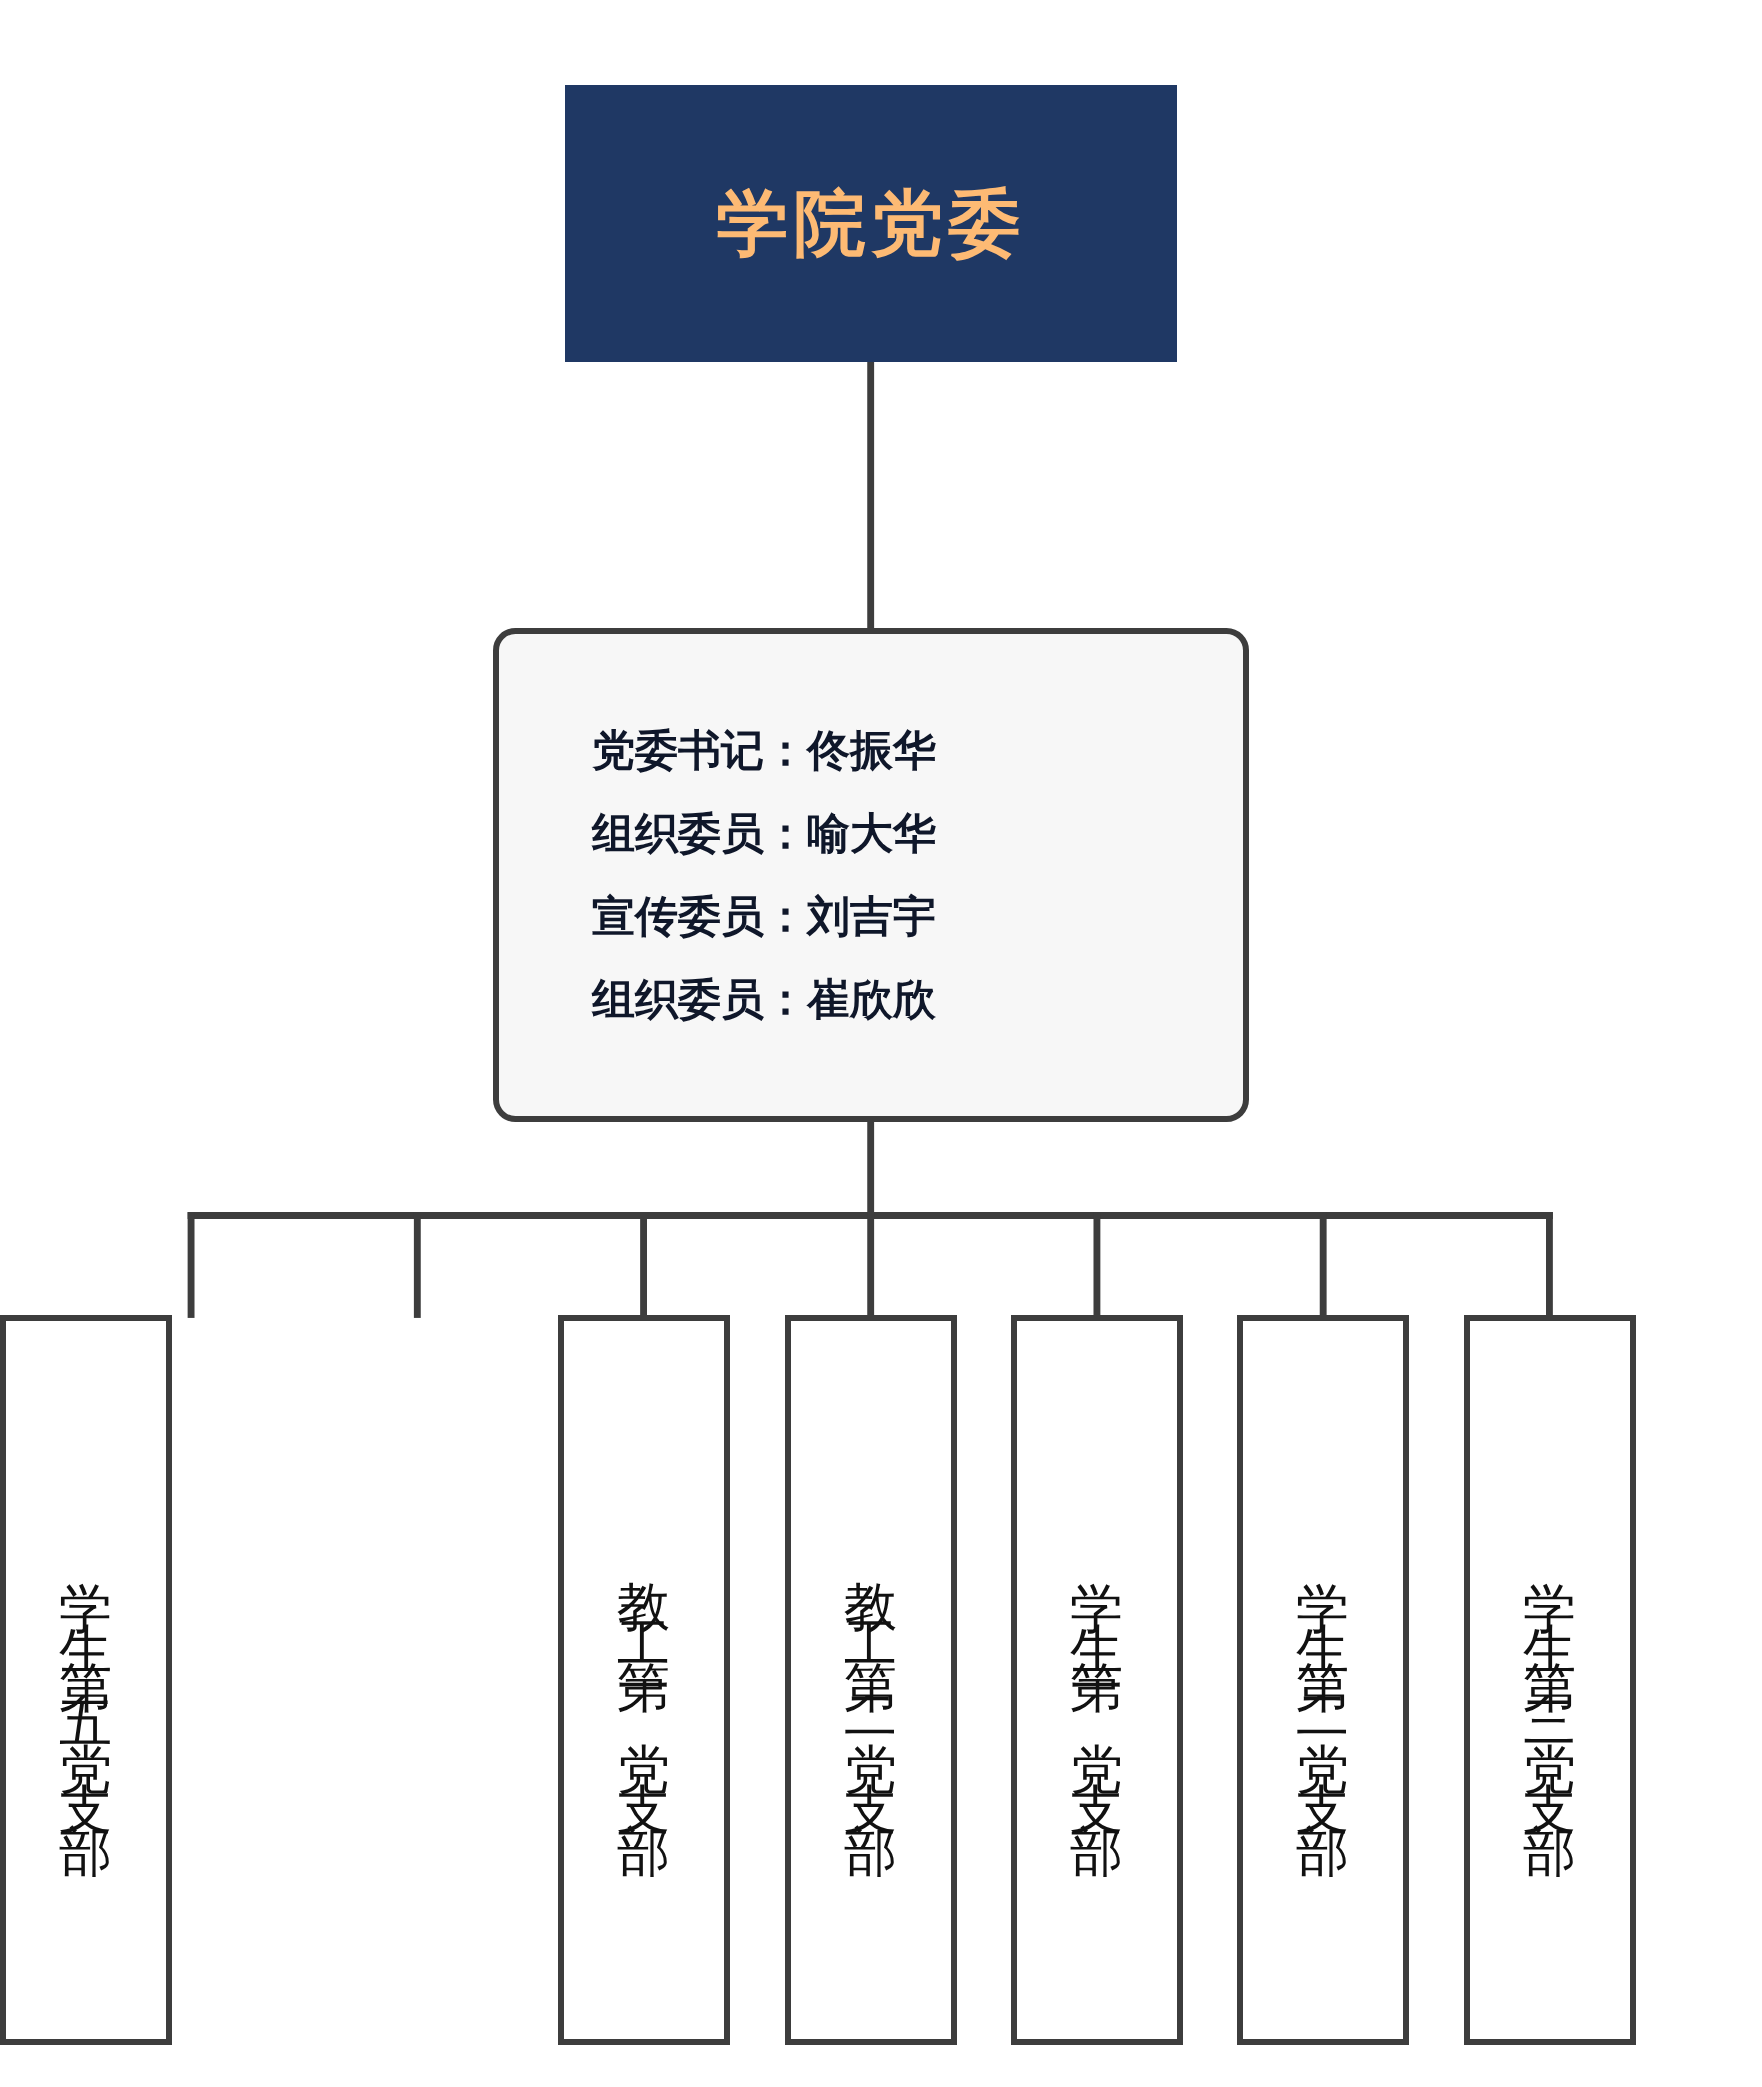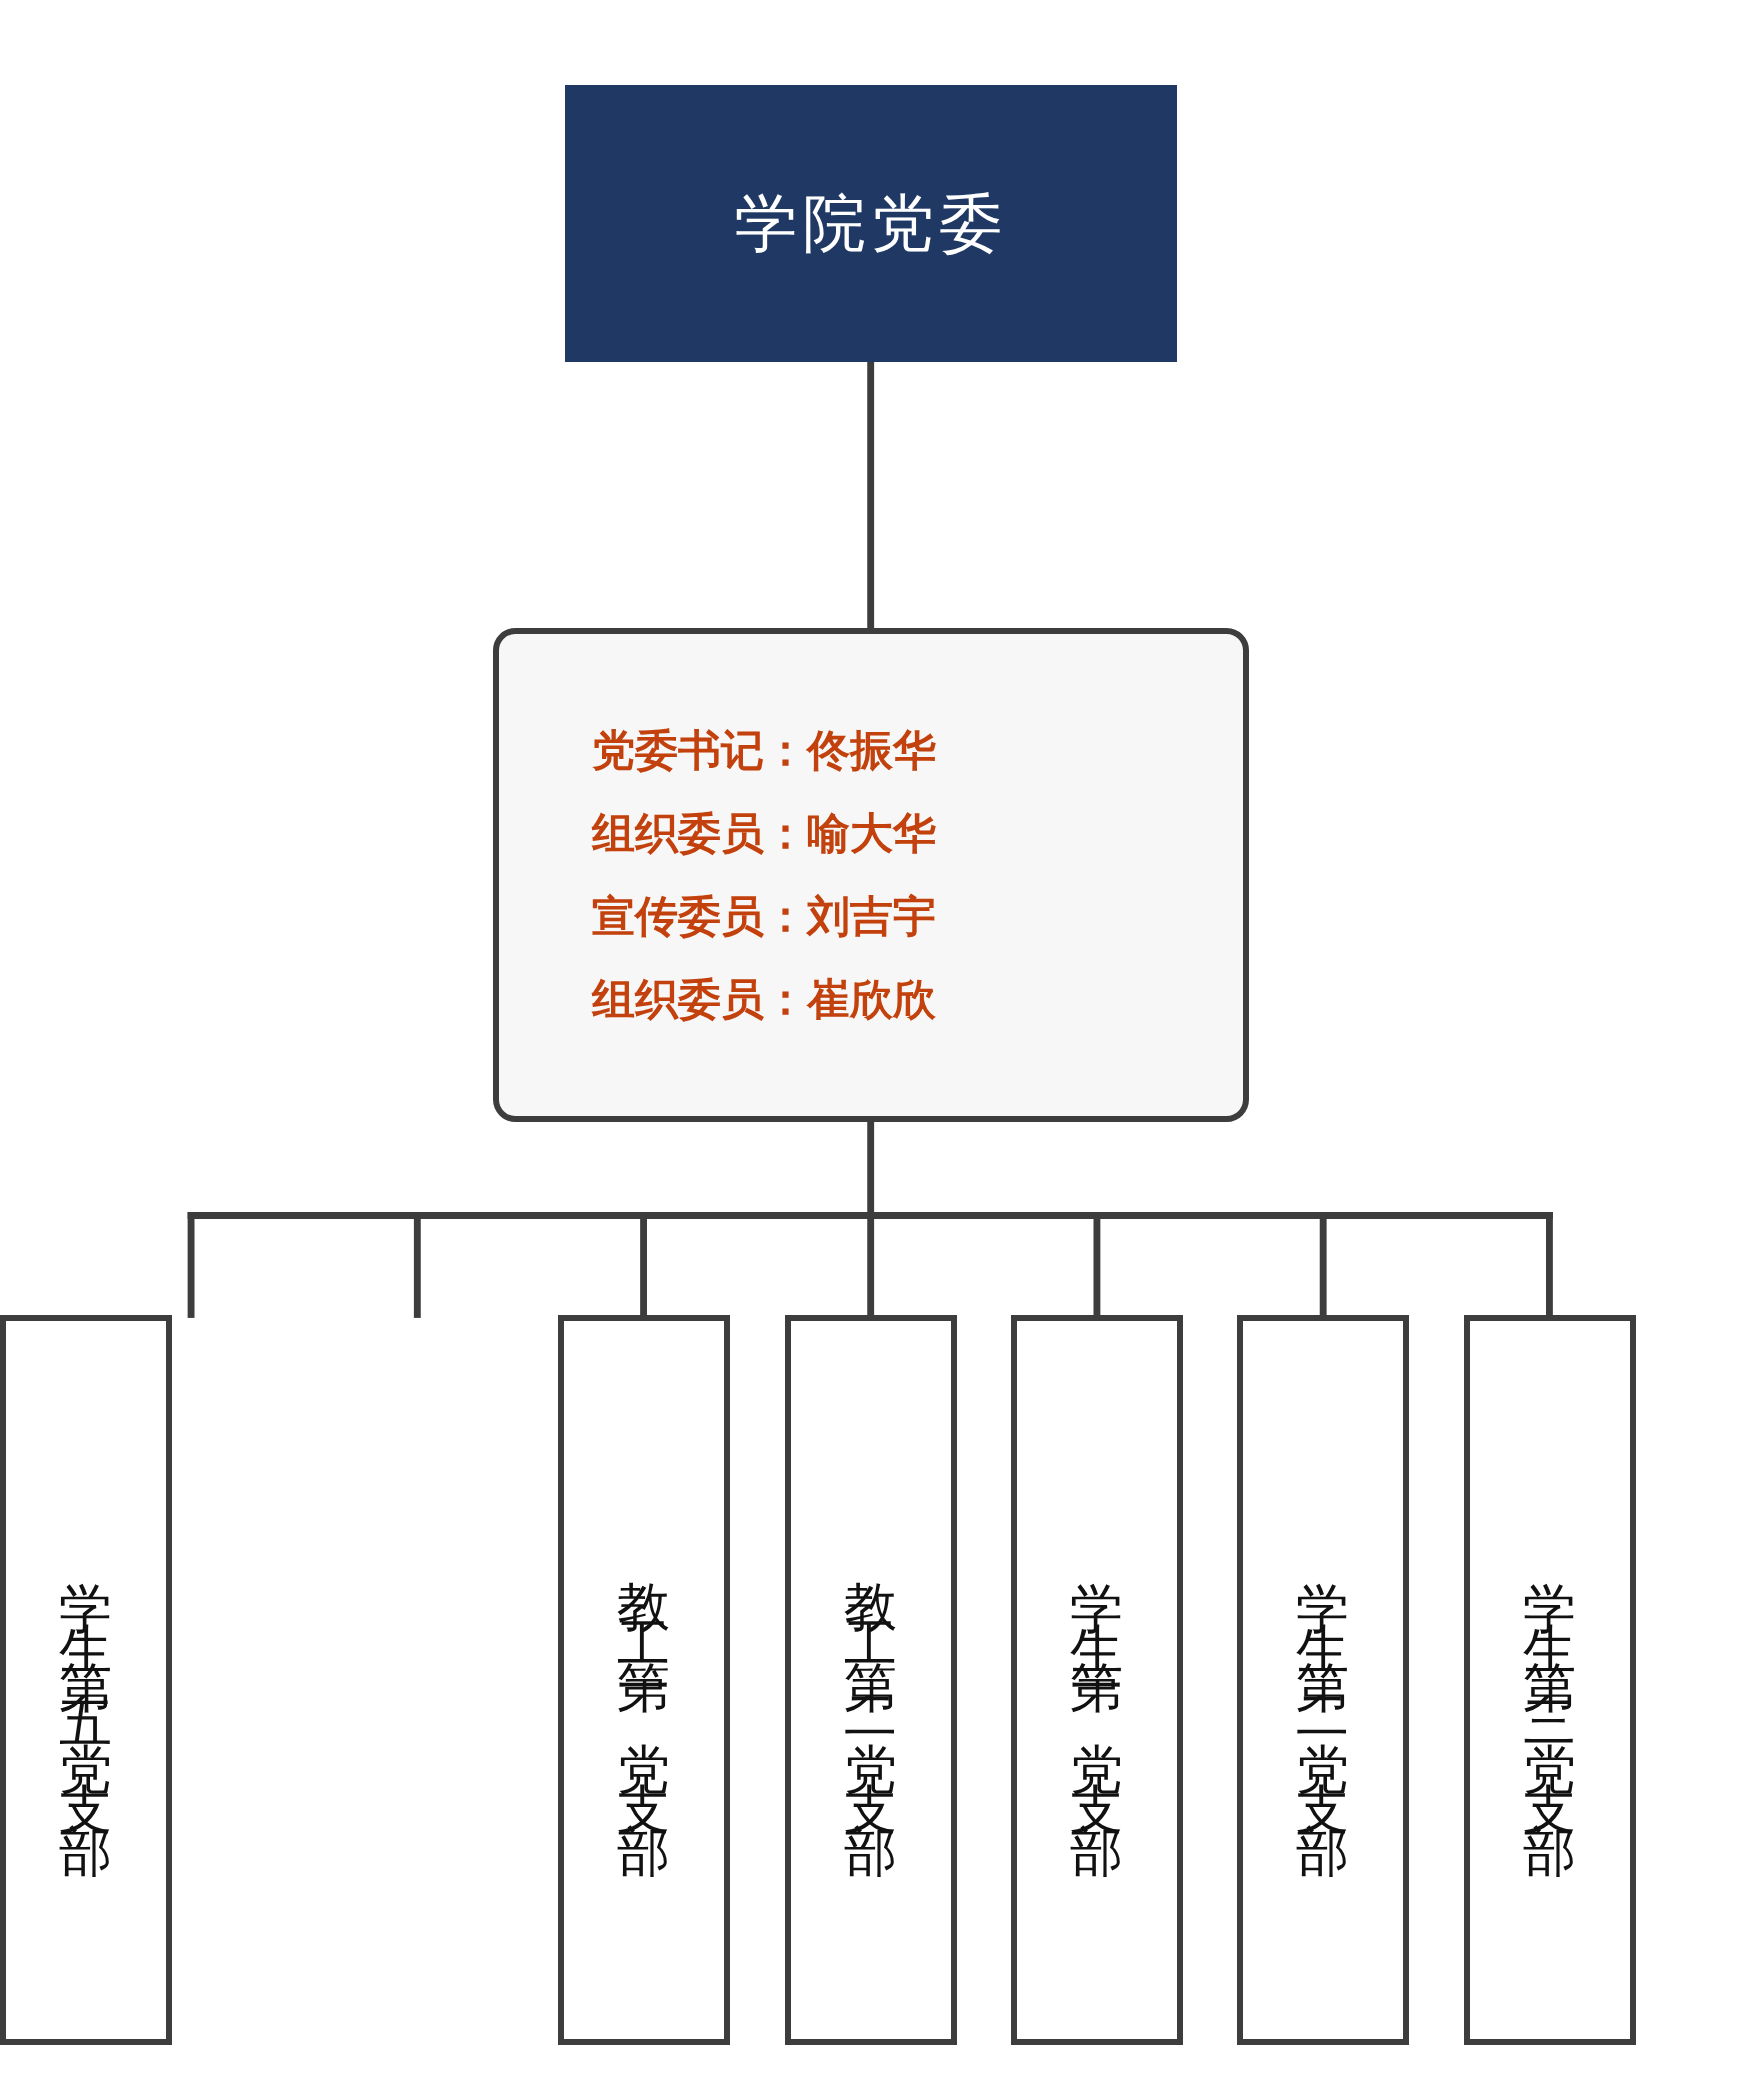--- a/index.html
+++ b/index.html
@@ -32,43 +32,43 @@
     top: 85px;
     width: 612px;
     height: 277px;
     background: #1f3864;
     display: flex;
     align-items: center;
     justify-content: center;
     z-index: 1;
   }
   .root-box .root-title {
-    color: #ffffff;
-    font-size: 63px;
-    font-weight: normal;
+    color: #fdba74;
+    font-size: 72px;
+    font-weight: bold;
     letter-spacing: 5.2px;
   }
   .committee-box {
     position: absolute;
     left: 493px;
     top: 628px;
     width: 756px;
     height: 494px;
     background: #f7f7f7;
     border: 6px solid #3d3d3d;
     border-radius: 22.4px;
     z-index: 1;
     display: flex;
     flex-direction: column;
     justify-content: center;
     padding-left: 93px;
     row-gap: 0;
   }
   .committee-line {
-    color: #c2410c;
+    color: #0f172a;
     font-size: 43px;
     font-weight: bold;
     line-height: 83px;
     white-space: nowrap;
   }
   .branch {
     position: absolute;
     top: 1315px;
     width: 172px;
     height: 730px;

